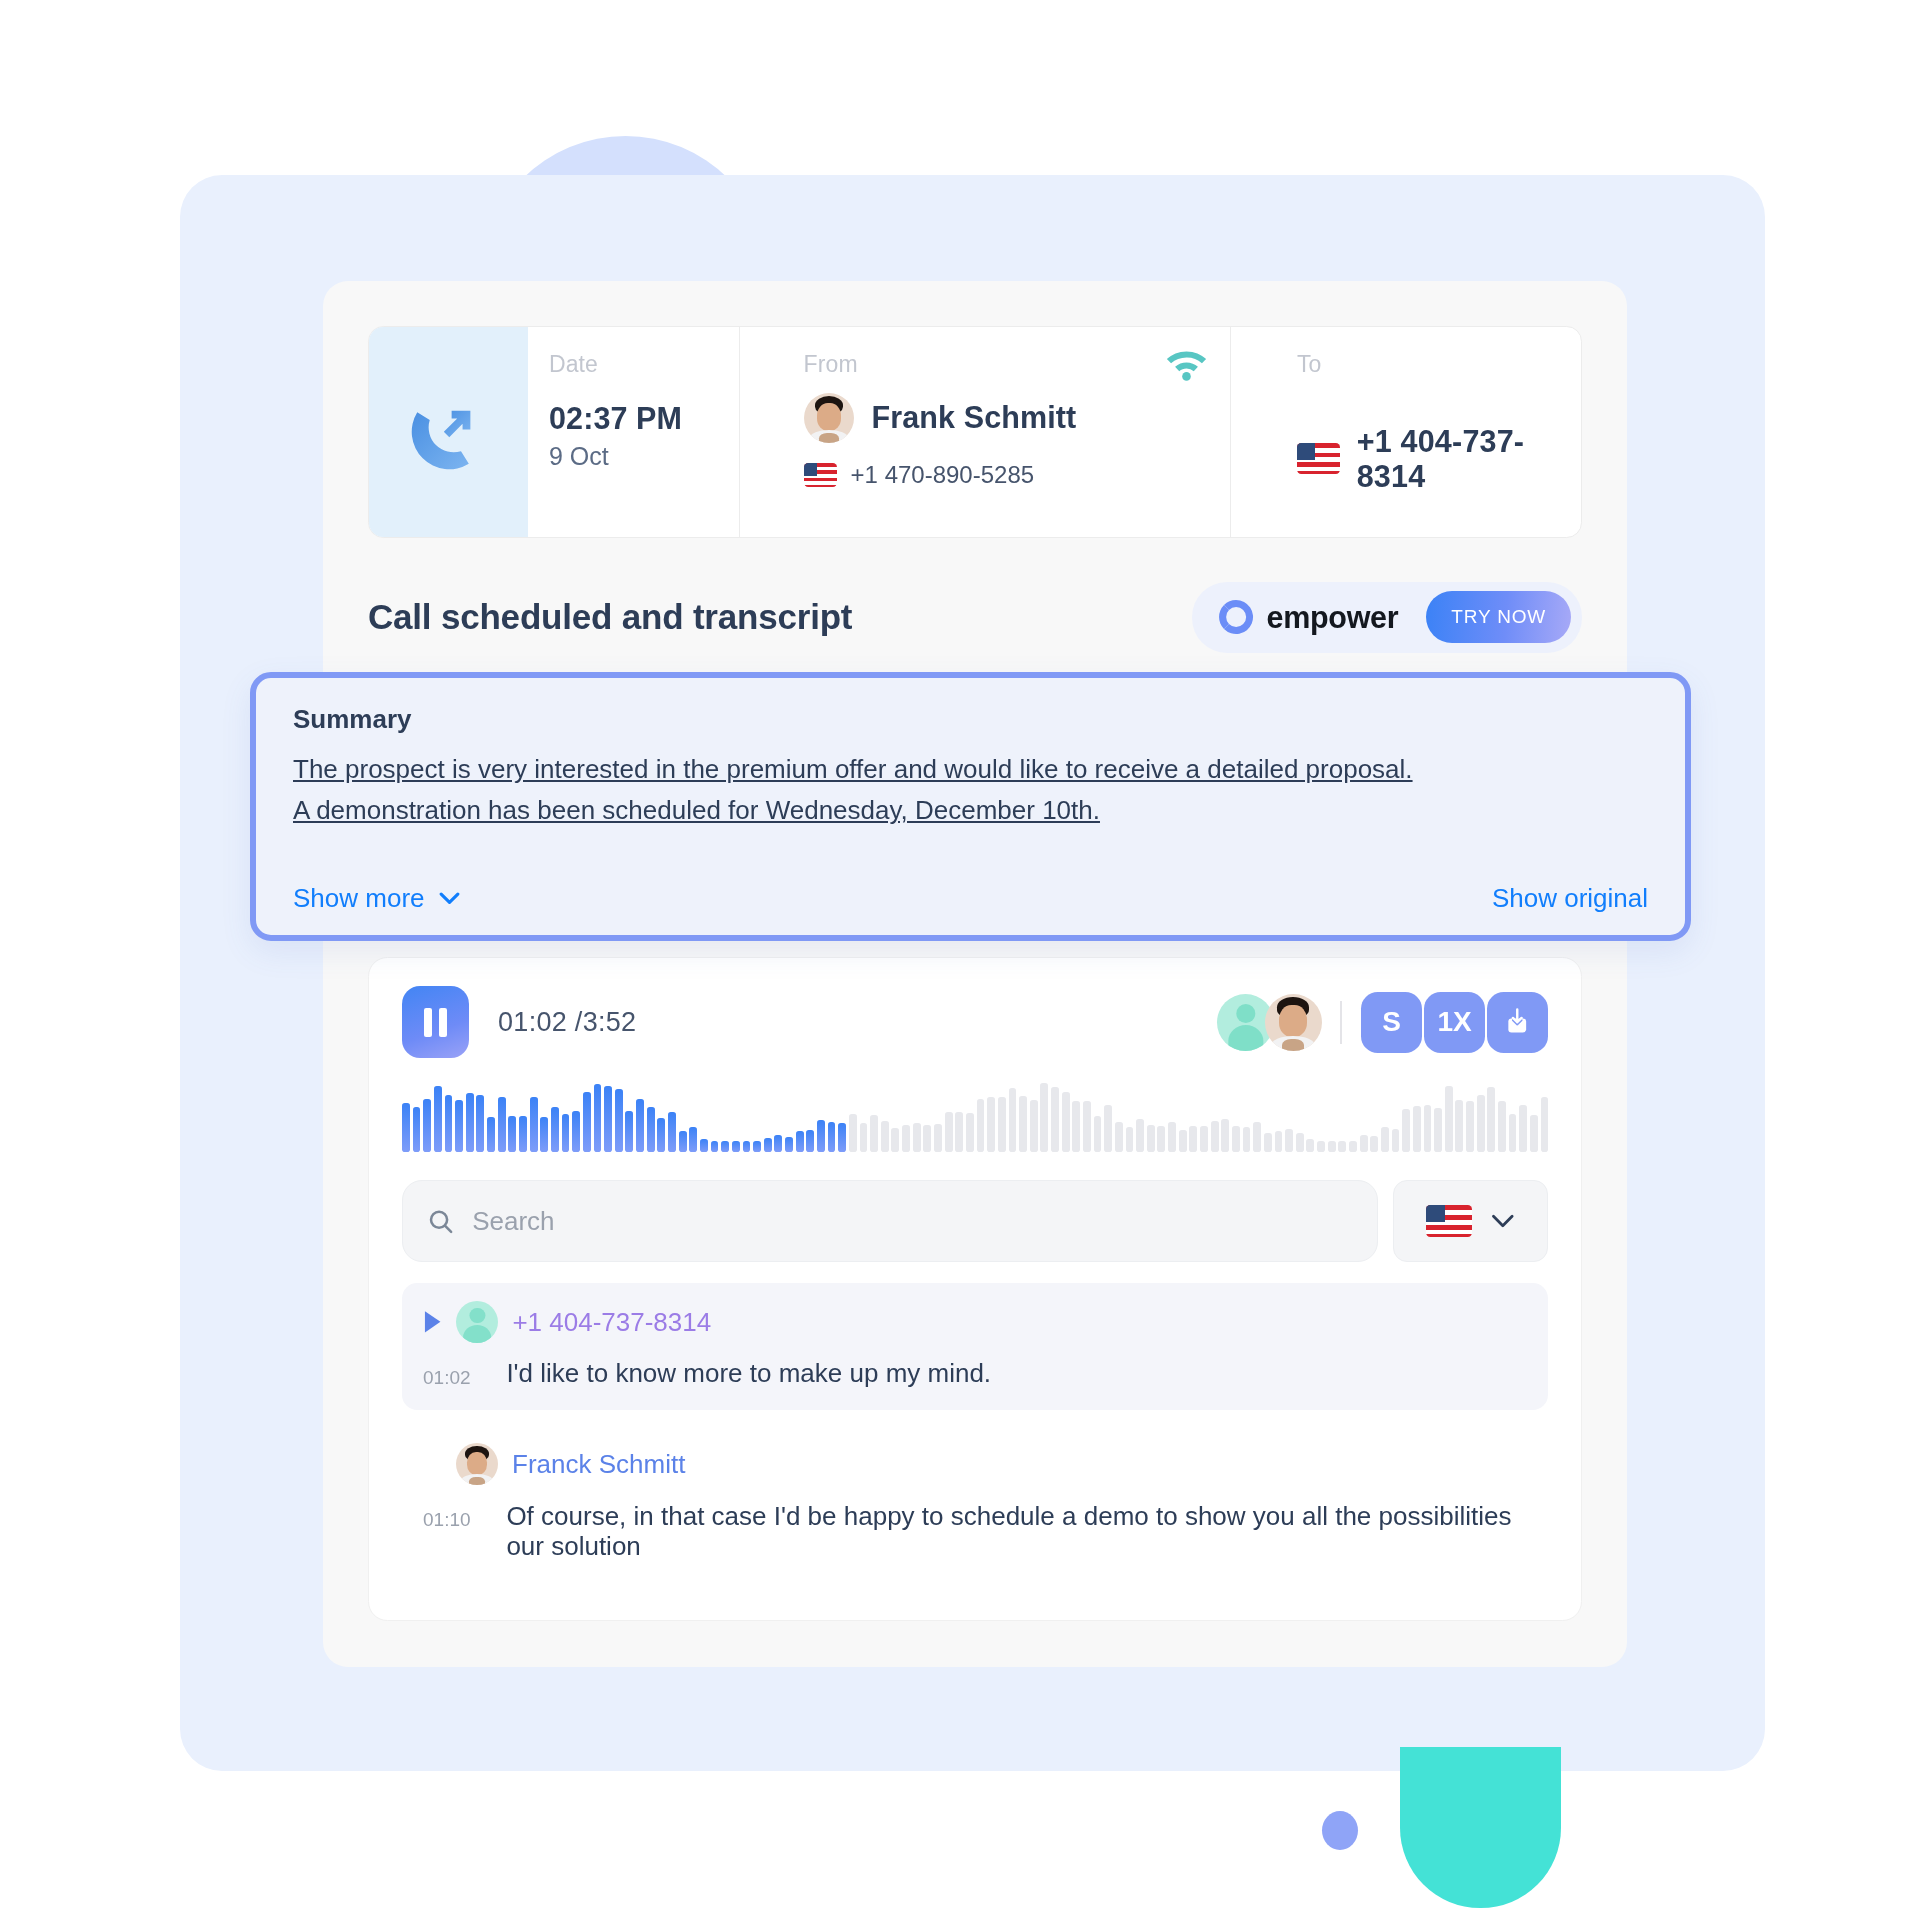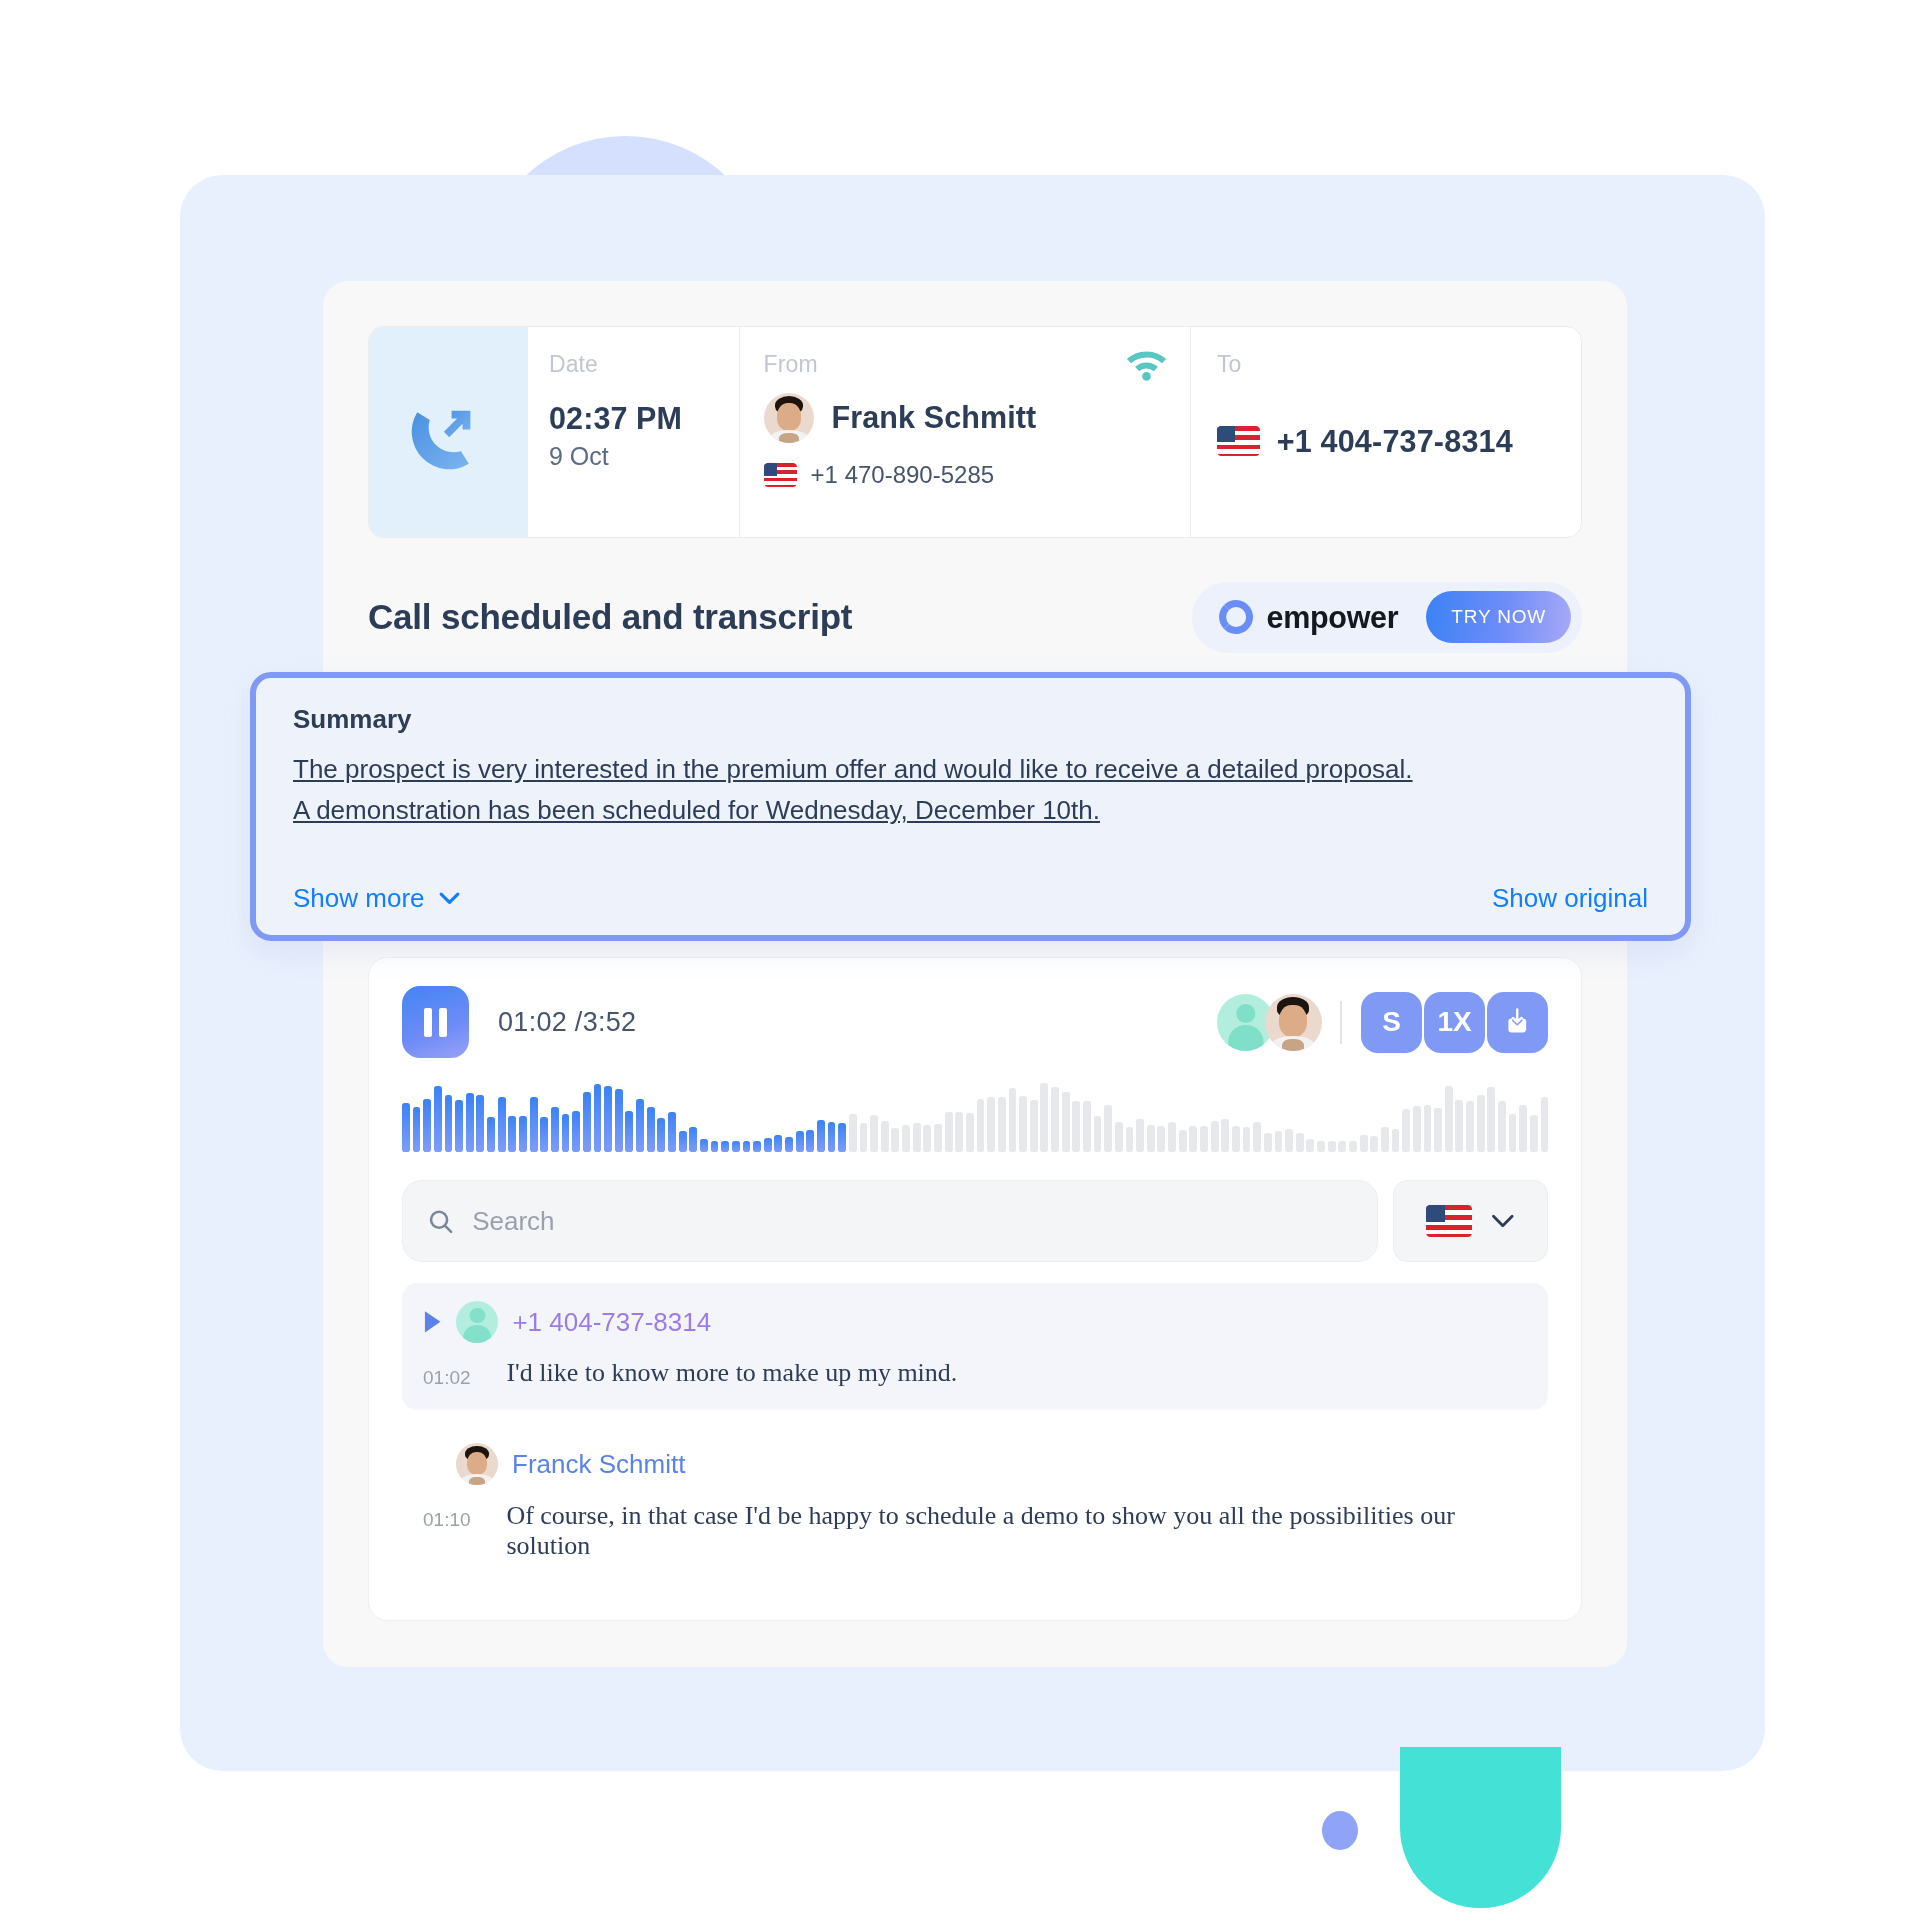--- a/index.html
+++ b/index.html
@@ -79,20 +79,21 @@
     left: 368px;
     top: 326px;
     width: 1214px;
     height: 212px;
     background: #ffffff;
     border: 1.4px solid #ececec;
     border-radius: 15.3px;
     display: flex;
     overflow: hidden;
     z-index: 5;
+    gap: 40px;
   }
   .col { position: relative; height: 100%; }
   .col-date { width: 371px; display: flex; border-right: 1.4px solid #ececec; }
   .col-from { width: 451px; border-right: 1.4px solid #ececec; position: relative; }
   .col-to   { flex: 1; position: relative; }
 
   .call-icon-box {
     width: 159px;
     height: 100%;
     background: #e2f0fb;
@@ -513,21 +514,20 @@
     font-size: 19px;
     color: #9aa1ad;
     padding-top: 8.3px;
     flex: none;
     width: 64px;
   }
   .msg-text {
     font-size: 26px;
     line-height: 1.18;
     color: #2d3d57;
-    font-family: Liberation Serif, serif;
   }
   .msg.plain { padding-left: 21px; margin-top: 15.3px; }
 </style>
 </head>
 <body>
 
 <div class="stage">
 
   <div class="deco-arc-top"></div>
   <div class="outer-frame"></div>

